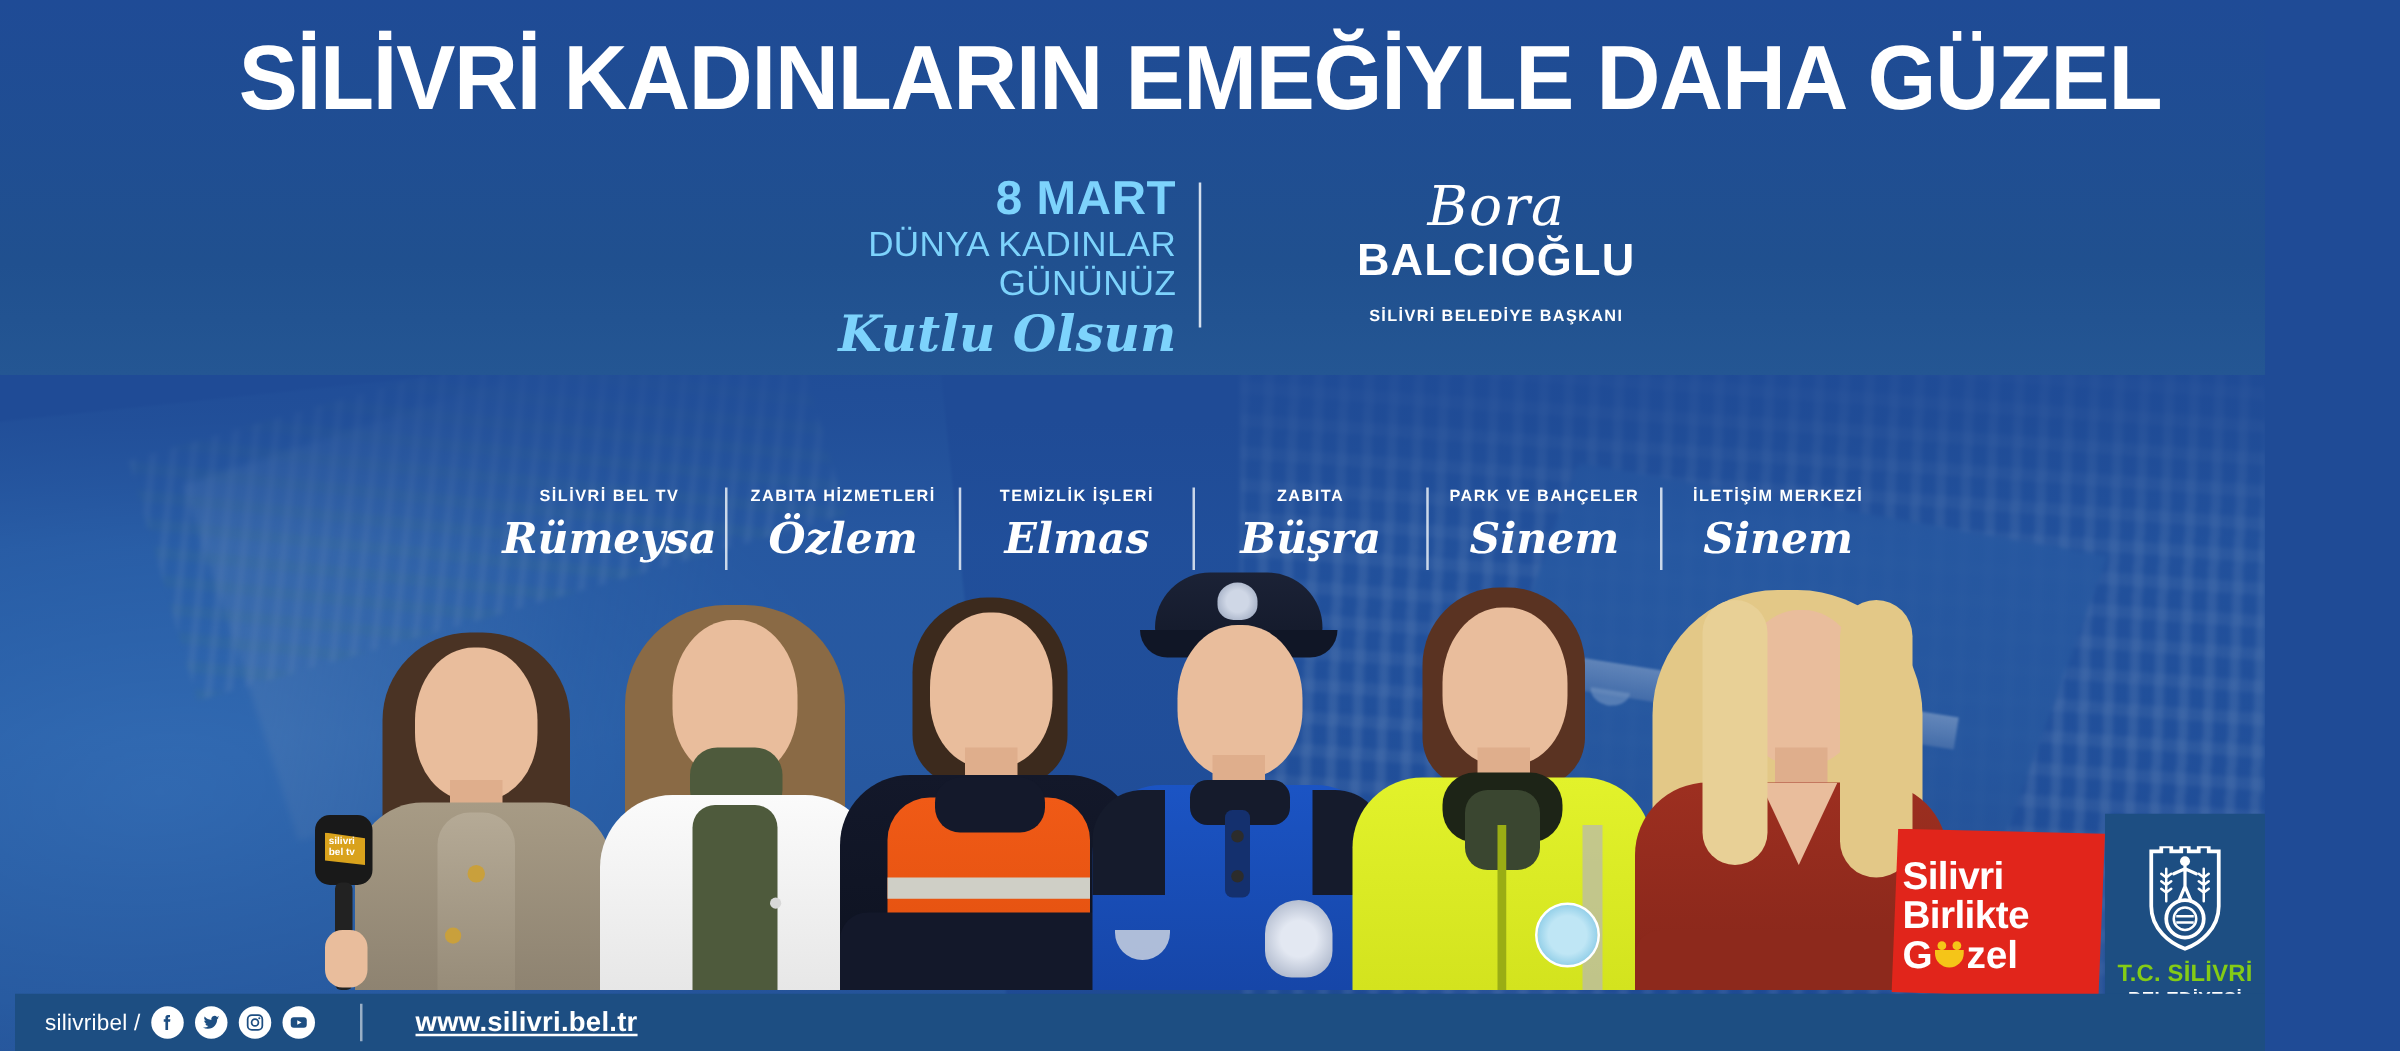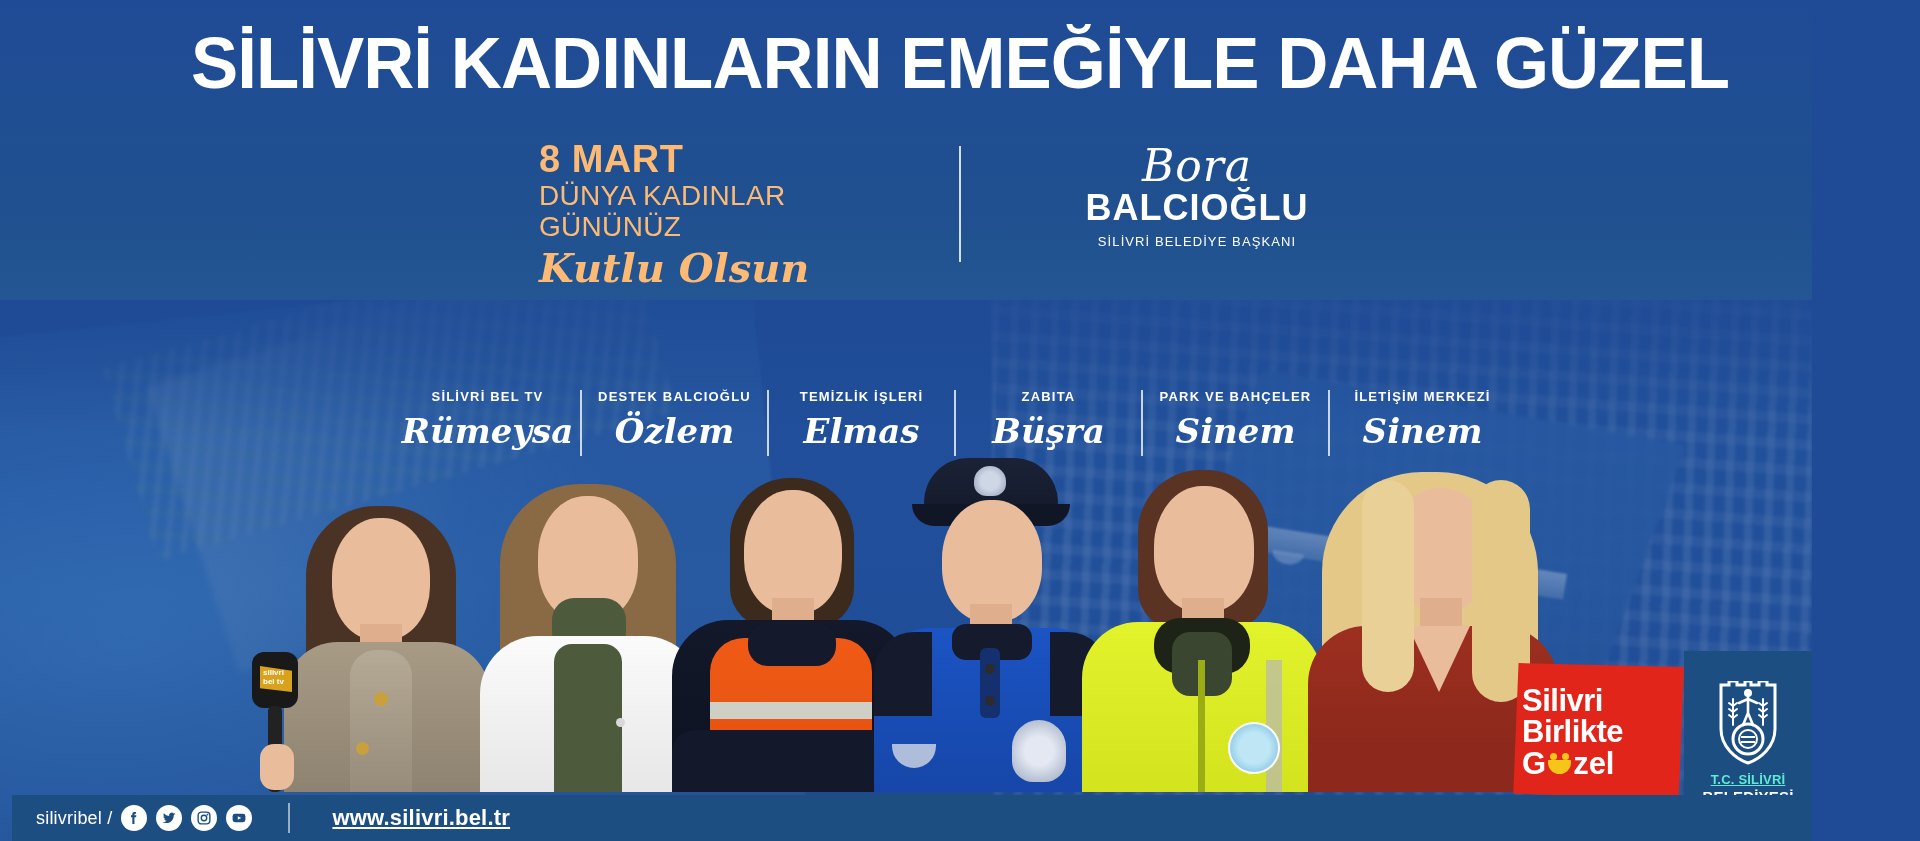--- a/index.html
+++ b/index.html
@@ -78,35 +78,35 @@
     color:#ffffff; font-weight:bold; font-size:73px; letter-spacing:-1px;
     line-height:1; white-space:nowrap; font-stretch:condensed;
     transform:scaleX(0.97);
   }
 
   
   .center-block {
     position:absolute; top:140px; left:0; width:1920px;
     display:flex; justify-content:center; align-items:flex-start; gap:0;
   }
-  .date-col { text-align:left; color:#fdba74; padding-right:18px; width:420px; }
+  .date-col { text-align:right; color:#7dd3fc; padding-right:18px; width:420px; }
   .date-big { font-size:38px; font-weight:bold; letter-spacing:.5px; line-height:1.05; }
   .date-l2, .date-l3 { font-size:28px; font-weight:400; letter-spacing:.3px; line-height:1.12; }
   .kutlu {
     font-family:"DejaVu Serif", serif; font-style:italic; font-weight:bold;
     font-size:40px; letter-spacing:0px; margin-top:2px; line-height:1.15;
   }
   .vdivider { width:2px; background:#e8eef7; height:116px; margin-top:6px; opacity:.9; }
   .sign-col { text-align:center; color:#fff; padding-left:52px; width:420px; padding-top:4px; }
   .sign-first {
     font-family:"DejaVu Serif", serif; font-style:italic; font-weight:normal;
     font-size:44px; line-height:1; letter-spacing:1px;
   }
   .sign-last { font-size:36px; font-weight:bold; letter-spacing:1px; line-height:1.1; }
-  .sign-role { font-size:13px; font-weight:normal; letter-spacing:1.1px; margin-top:6px; }
+  .sign-role { font-size:13px; font-weight:bold; letter-spacing:1.1px; margin-top:17px; }
 
   
   .names-row {
     position:absolute; top:386px; left:395px; width:1120px;
     display:flex; align-items:center;
   }
   .name-cell { flex:1; text-align:center; color:#fff; position:relative; }
   .name-dept { font-size:13px; font-weight:bold; letter-spacing:1.2px; line-height:1.2; }
   .name-first {
     font-family:"DejaVu Serif", serif; font-style:italic; font-weight:bold;
@@ -233,21 +233,21 @@
   .smiley-mouth { position:absolute; left:1px; top:9px; width:23px; height:14px;
                   border-radius:0 0 14px 14px; background:#f5c518; }
 
   
   .muni {
     position:absolute; right:0; bottom:0; width:128px; height:190px;
     background:#1d4e82; display:flex; flex-direction:column;
     align-items:center; justify-content:center; padding-bottom:6px;
   }
   .crest { width:62px; height:84px; margin-bottom:8px; }
-  .muni-l1 { color:#5eead4; font-size:13px; font-weight:bold; letter-spacing:.2px; line-height:1.15;text-decoration:underline; }
+  .muni-l1 { color:#84cc16; font-size:19px; font-weight:bold; letter-spacing:.2px; line-height:1.15; }
   .muni-l2 { color:#fff; font-size:15px; font-weight:bold; letter-spacing:.2px; line-height:1.15; }
 
   
   .footer {
     position:absolute; left:12px; bottom:0; width:1920px; height:46px;
     background:#1d4e82; display:flex; align-items:center;
   }
   .footer-left { display:flex; align-items:center; gap:9px; margin-left:24px; }
   .handle { color:#fff; font-size:18px; letter-spacing:.2px; }
   .soc { width:26px; height:26px; border-radius:50%; background:#fff; display:flex;
@@ -291,21 +291,21 @@
     </div>
   </div>
 
   <div class="names-row">
     <div class="name-cell">
       <div class="name-dept">SİLİVRİ BEL TV</div>
       <div class="name-first">Rümeysa</div>
     </div>
     <div class="name-sep"></div>
     <div class="name-cell">
-      <div class="name-dept">DESTEK BALCIOĞLU</div>
+      <div class="name-dept">ZABITA HİZMETLERİ</div>
       <div class="name-first">Özlem</div>
     </div>
     <div class="name-sep"></div>
     <div class="name-cell">
       <div class="name-dept">TEMİZLİK İŞLERİ</div>
       <div class="name-first">Elmas</div>
     </div>
     <div class="name-sep"></div>
     <div class="name-cell">
       <div class="name-dept">ZABITA</div>

